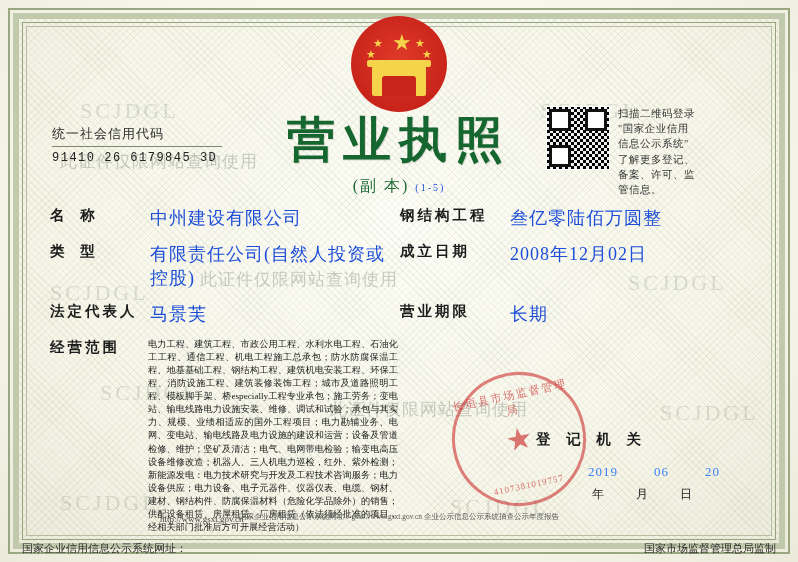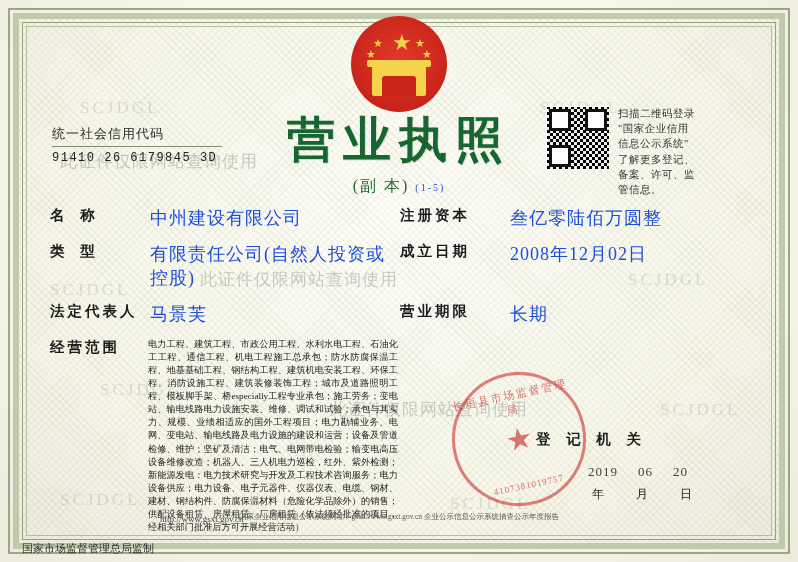--- a/index.html
+++ b/index.html
@@ -64,21 +64,21 @@
   }
   
   .watermarks {
     position: absolute;
     inset: 0;
     pointer-events: none;
   }
   .wm {
     position: absolute;
     color: rgba(150,160,140,0.30);
-    font-size: 17px;
+    font-size: 22px;
     letter-spacing: 3px;
     font-family: "Liberation Serif", serif;
     white-space: nowrap;
   }
   .wm-big {
     position: absolute;
     color: rgba(120,130,115,0.38);
     font-size: 17px;
     letter-spacing: 1px;
     font-family: Liberation Sans, sans-serif;
@@ -296,24 +296,24 @@
     font-weight: bold;
     color: #1c1c1c;
     letter-spacing: 6px;
   }
   .issue-date {
     position: absolute;
     left: 588px;
     top: 464px;
     font-family: "Liberation Serif", serif;
     font-size: 13px;
-    color: #404040;
+    color: #3b82f6;
     letter-spacing: 1px;
     display: flex;
-    gap: 20px;
+    gap: 36px;
   }
   .issue-date-cn {
     position: absolute;
     left: 592px;
     top: 486px;
     font-family: "Liberation Serif", serif;
     font-size: 12px;
     color: #1a1a1a;
     display: flex;
     gap: 32px;
@@ -452,21 +452,21 @@
   </div>
 
   <div class="fields">
 
     <div class="row">
       <div class="col-left">
         <span class="flabel">名 称</span>
         <span class="fvalue">中州建设有限公司</span>
       </div>
       <div class="col-right">
-        <span class="flabel wide">注册资本</span>
+        <span class="flabel wide">钢结构工程</span>
         <span class="fvalue center">叁亿零陆佰万圆整</span>
       </div>
     </div>
 
     <div class="row">
       <div class="col-left">
         <span class="flabel">类 型</span>
         <span class="fvalue">有限责任公司(自然人投资或控股)</span>
       </div>
       <div class="col-right">
@@ -511,15 +511,16 @@
   <div class="issue-date-cn">
     <span>年</span>
     <span>月</span>
     <span>日</span>
   </div>
 
   <div class="bottom-url">http://www.gsxt.gov.cn</div>
   <div class="bottom-note">国家企业信用信息公示系统网址：gsxt://www.gsxt.gov.cn  企业公示信息公示系统抽查公示年度报告</div>
 
   <div class="footer">
+    <span>国家企业信用信息公示系统网址：</span>
     <span>国家市场监督管理总局监制</span>
   </div>
 </div>
 
 </body></html>

